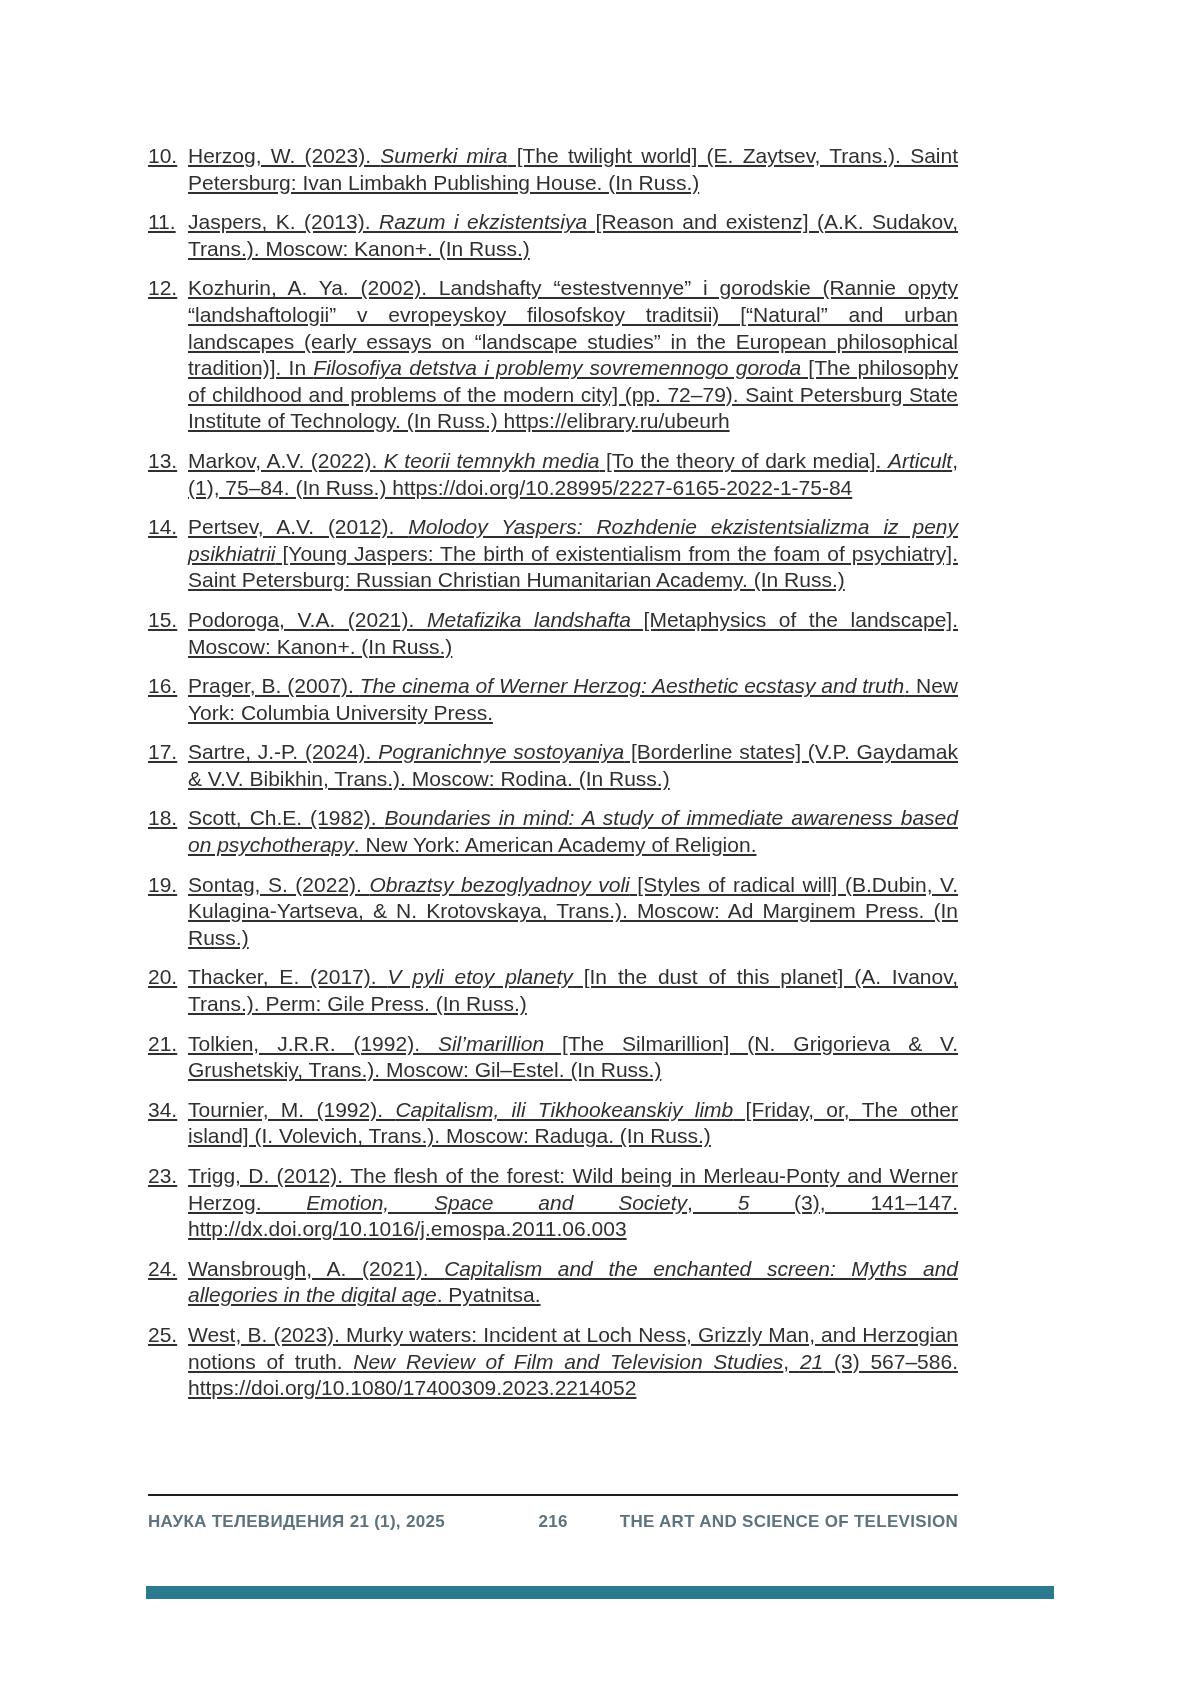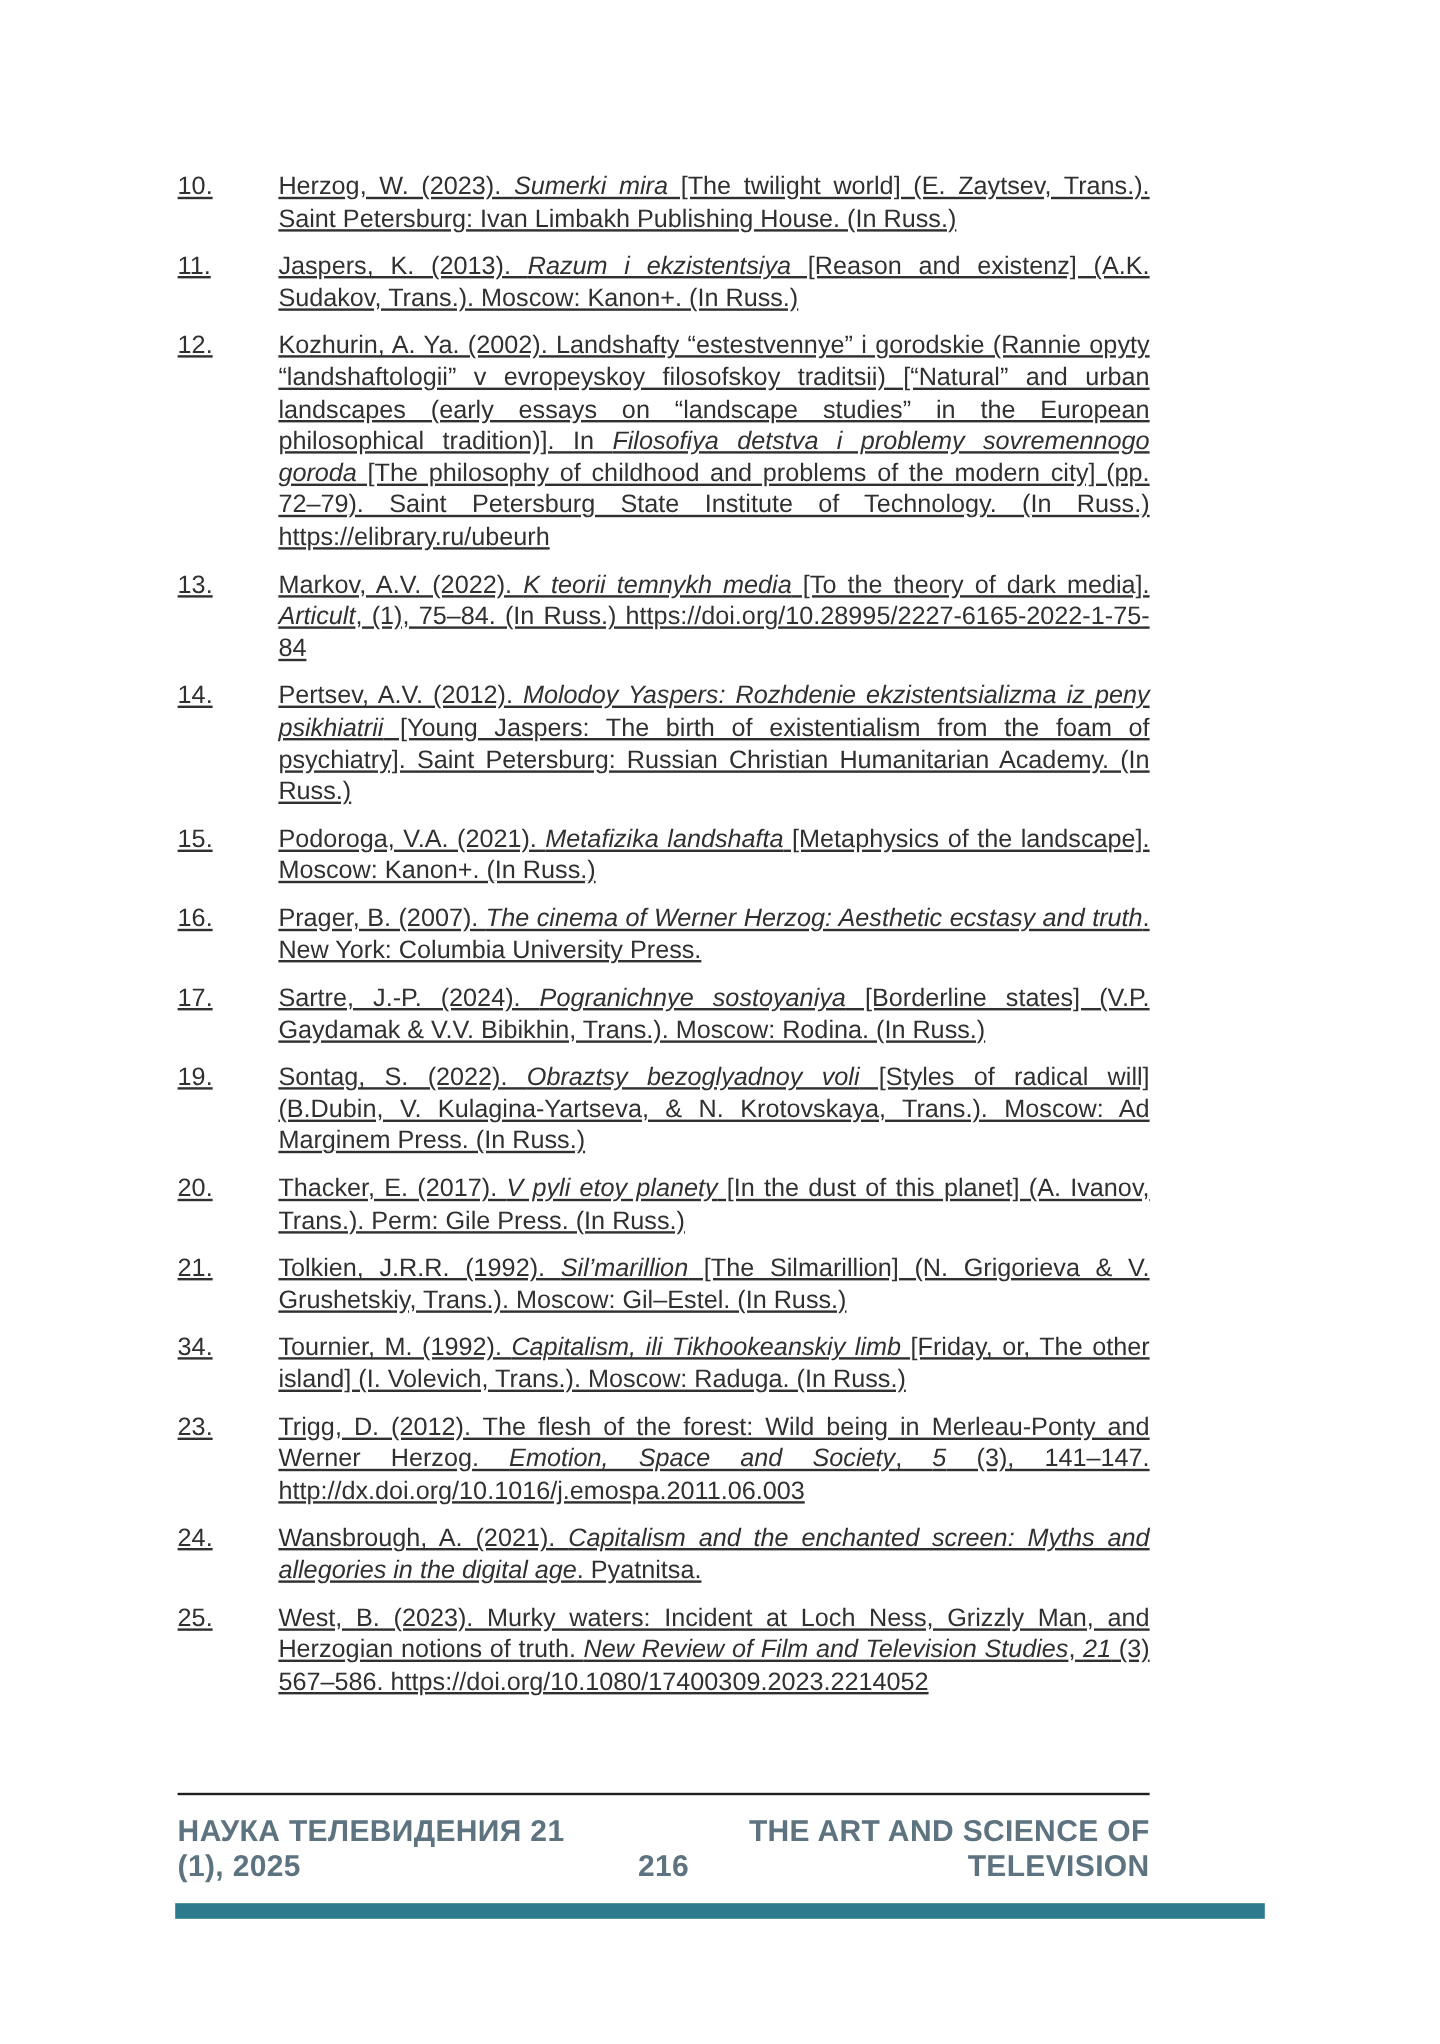--- a/index.html
+++ b/index.html
@@ -33,21 +33,20 @@
     margin-bottom: 13px;
   }
   .ref-num {
     flex: 0 0 40px;
     width: 40px;
   }
   .ref-text {
     flex: 1 1 auto;
     text-align: justify;
     word-break: break-word;
-    margin-left: 44px;
   }
   .it {
     font-style: italic;
   }
   .footer-rule {
     position: absolute;
     left: 148px;
     top: 1494px;
     width: 810px;
     height: 2px;
@@ -55,23 +54,23 @@
     border: none;
     margin: 0;
     padding: 0;
   }
   .footer-row {
     position: absolute;
     left: 148px;
     top: 1512px;
     width: 810px;
     display: flex;
-    align-items: flex-end;
+    align-items: flex-start;
     font-weight: bold;
-    font-size: 25px;
+    font-size: 17px;
     letter-spacing: 0.3px;
     color: #5d7380;
   }
   .footer-left  { flex: 1 1 0; text-align: left; }
   .footer-mid   { flex: 0 0 auto; text-align: center; padding: 0 20px; }
   .footer-right { flex: 1 1 0; text-align: right; }
   .bottom-bar {
     position: absolute;
     left: 146px;
     top: 1586px;
@@ -112,20 +111,24 @@
       </li>
       <li class="ref-item">
         <span class="ref-num">16.</span>
         <div class="ref-text"><span>Prager, B. (2007). </span><span class="it">The cinema of Werner Herzog: Aesthetic ecstasy and truth</span><span>. New York: Columbia University Press.</span></div>
       </li>
       <li class="ref-item">
         <span class="ref-num">17.</span>
         <div class="ref-text"><span>Sartre, J.-P. (2024). </span><span class="it">Pogranichnye sostoyaniya</span><span> [Borderline states] (V.P. Gaydamak &amp; V.V. Bibikhin, Trans.). Moscow: Rodina. (In Russ.)</span></div>
       </li>
       <li class="ref-item">
+        <span class="ref-num">18.</span>
+        <div class="ref-text"><span>Scott, Ch.E. (1982). </span><span class="it">Boundaries in mind: A study of immediate awareness based on psychotherapy</span><span>. New York: American Academy of Religion.</span></div>
+      </li>
+      <li class="ref-item">
         <span class="ref-num">19.</span>
         <div class="ref-text"><span>Sontag, S. (2022). </span><span class="it">Obraztsy bezoglyadnoy voli</span><span> [Styles of radical will] (B.Dubin, V. Kulagina-Yartseva, &amp; N. Krotovskaya, Trans.). Moscow: Ad Marginem Press. (In Russ.)</span></div>
       </li>
       <li class="ref-item">
         <span class="ref-num">20.</span>
         <div class="ref-text"><span>Thacker, E. (2017). </span><span class="it">V pyli etoy planety</span><span> [In the dust of this planet] (A. Ivanov, Trans.). Perm: Gile Press. (In Russ.)</span></div>
       </li>
       <li class="ref-item">
         <span class="ref-num">21.</span>
         <div class="ref-text"><span>Tolkien, J.R.R. (1992). </span><span class="it">Sil’marillion</span><span> [The Silmarillion] (N. Grigorieva &amp; V. Grushetskiy, Trans.). Moscow: Gil–Estel. (In Russ.)</span></div>

